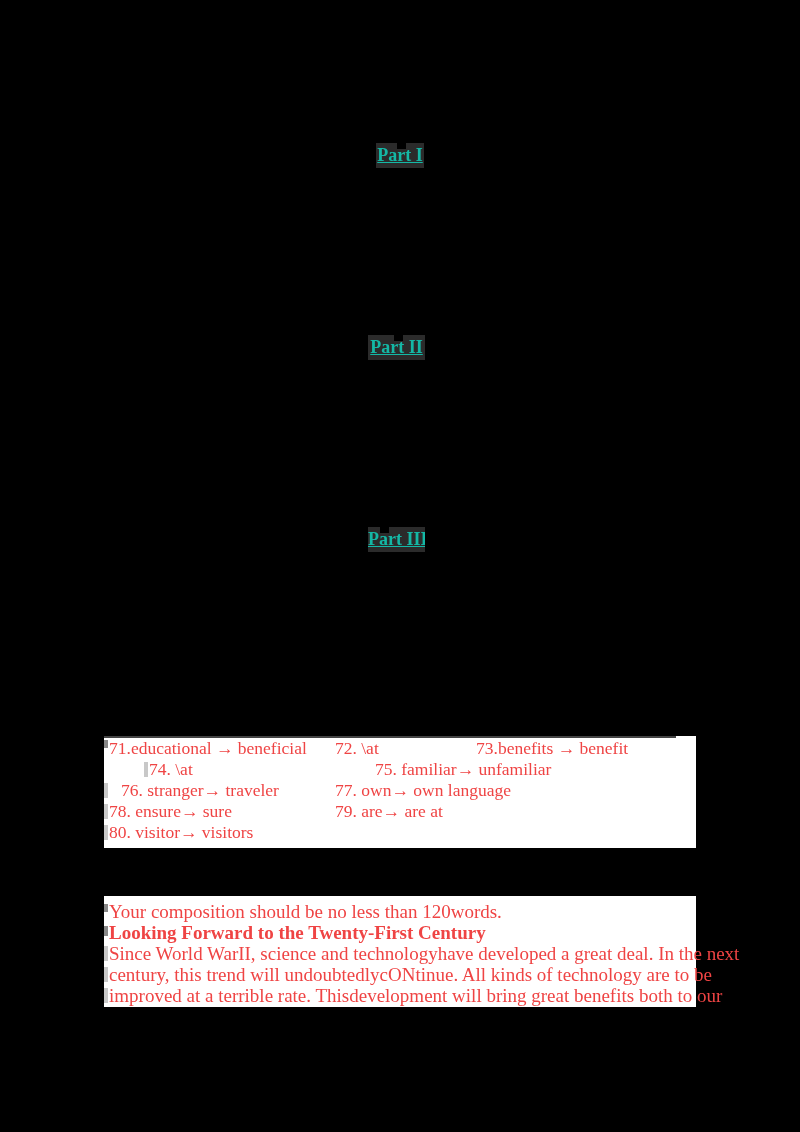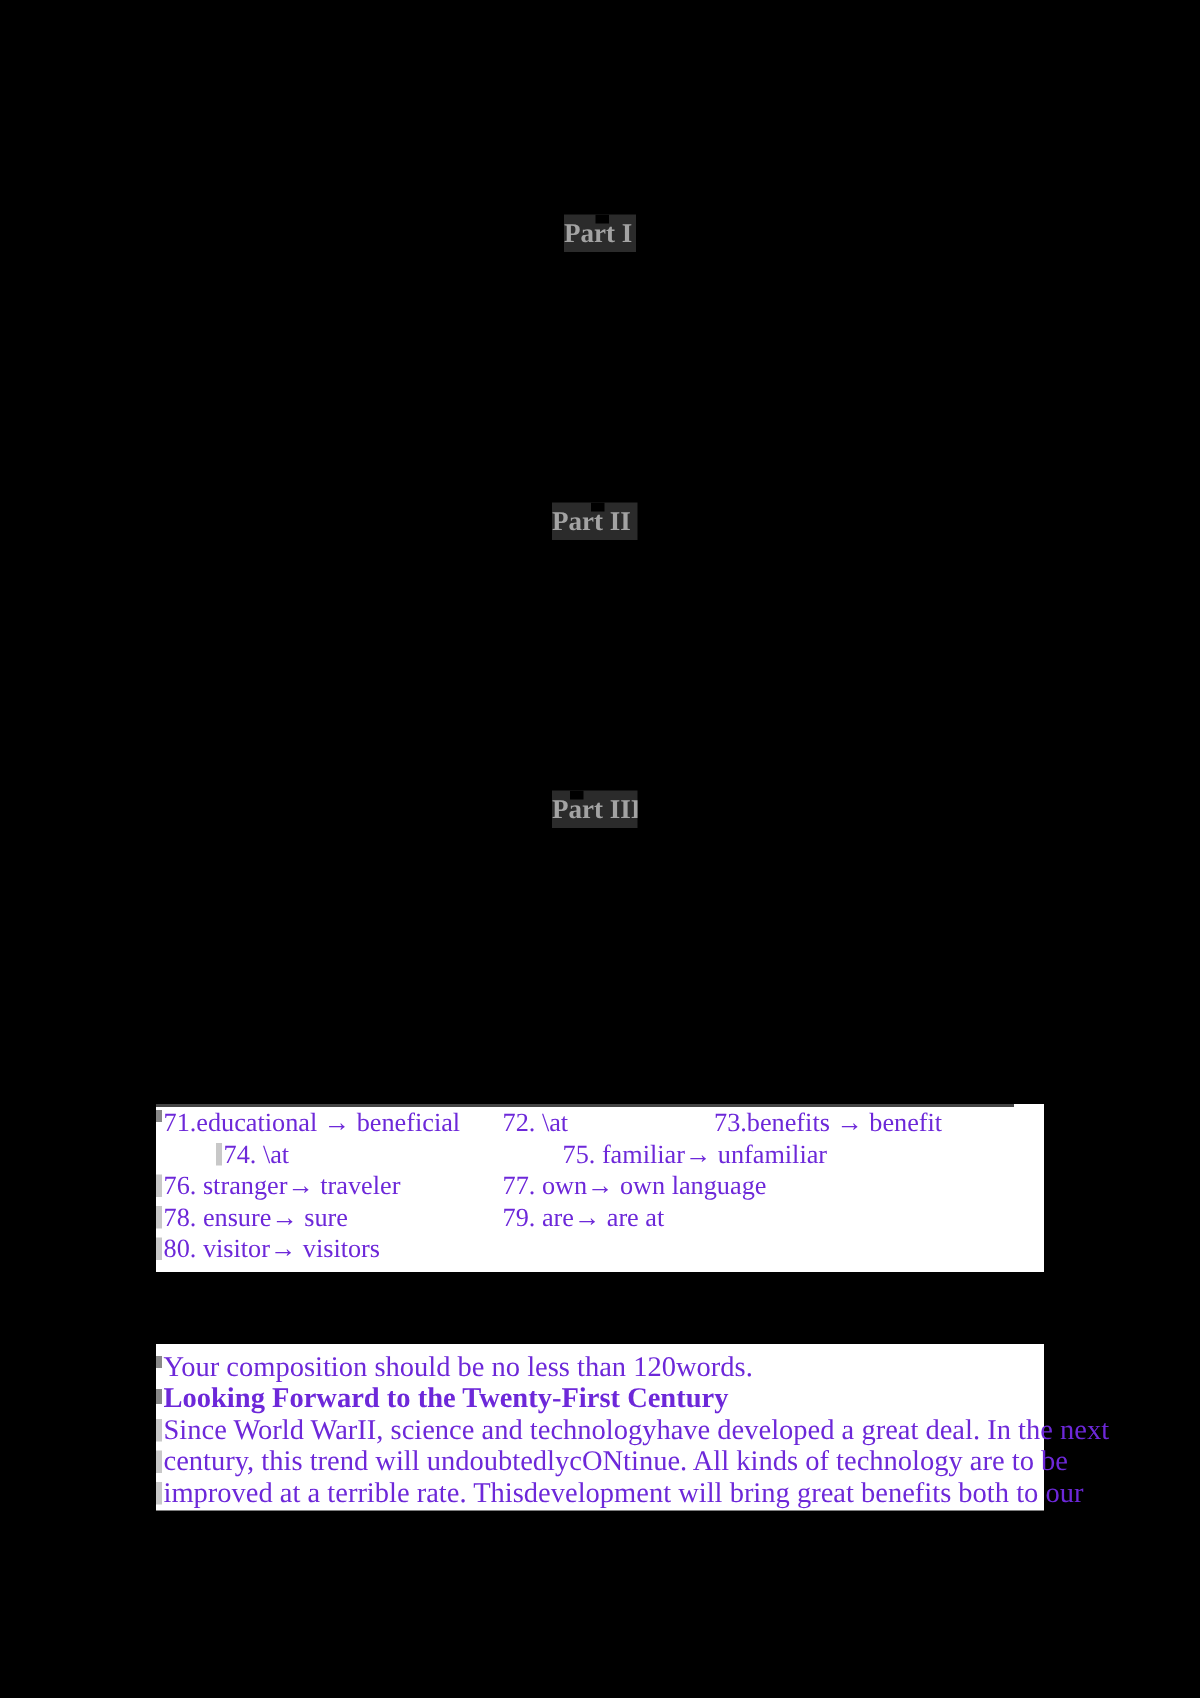--- a/index.html
+++ b/index.html
@@ -11,42 +11,43 @@
       width: 800px;
       height: 1132px;
       position: relative;
       overflow: hidden;
       font-family: "Liberation Serif", "DejaVu Serif", serif;
     }
     .part-label {
       position: absolute;
       height: 25px;
       background: #2b2b2b;
-      color: #a3a3a3;
+      color: #14b8a6;
       font-family: "Liberation Serif", serif;
       font-weight: bold;
       font-size: 18px;
       line-height: 25px;
-      text-align: left;
+      text-align: center;
       overflow: hidden;
       white-space: nowrap;
+      text-decoration: underline;
     }
     .part-label .notch {
       position: absolute;
       top: 0;
       width: 9px;
       height: 6px;
       background: #000000;
     }
     .box {
       position: absolute;
       left: 104px;
       width: 592px;
       background: #ffffff;
-      color: #6d28d9;
+      color: #ef4444;
       font-family: "Liberation Serif", serif;
       font-size: 17.5px;
     }
     .box-answers {
       top: 736px;
       height: 112px;
     }
     .box-answers .topfade {
       position: absolute;
       left: 0;
@@ -115,21 +116,21 @@
     <span class="cell" style="left:231px;">72. \at</span>
     <span class="cell" style="left:372px;">73.benefits → benefit</span>
   </div>
   <div class="row" style="top:23px; width:470px;margin-left:40px;">
     <span class="marker" style="top:3px;"></span>
     <span class="cell" style="left:5px;">74. \at</span>
     <span class="cell" style="left:231px;">75. familiar→ unfamiliar</span>
   </div>
   <div class="row" style="top:44px; width:592px;">
     <span class="marker" style="top:3px;"></span>
-    <span class="cell" style="left:5px;">76. stranger→ traveler</span>
+    <span class="cell" style="left:17px;">76. stranger→ traveler</span>
     <span class="cell" style="left:231px;">77. own→ own language</span>
   </div>
   <div class="row" style="top:65px; width:636px;">
     <span class="marker" style="top:3px;"></span>
     <span class="cell" style="left:5px;">78. ensure→ sure</span>
     <span class="cell" style="left:231px;">79. are→ are at</span>
   </div>
   <div class="row" style="top:86px; width:592px;">
     <span class="marker" style="top:3px;"></span>
     <span class="cell" style="left:5px;">80. visitor→ visitors</span>

